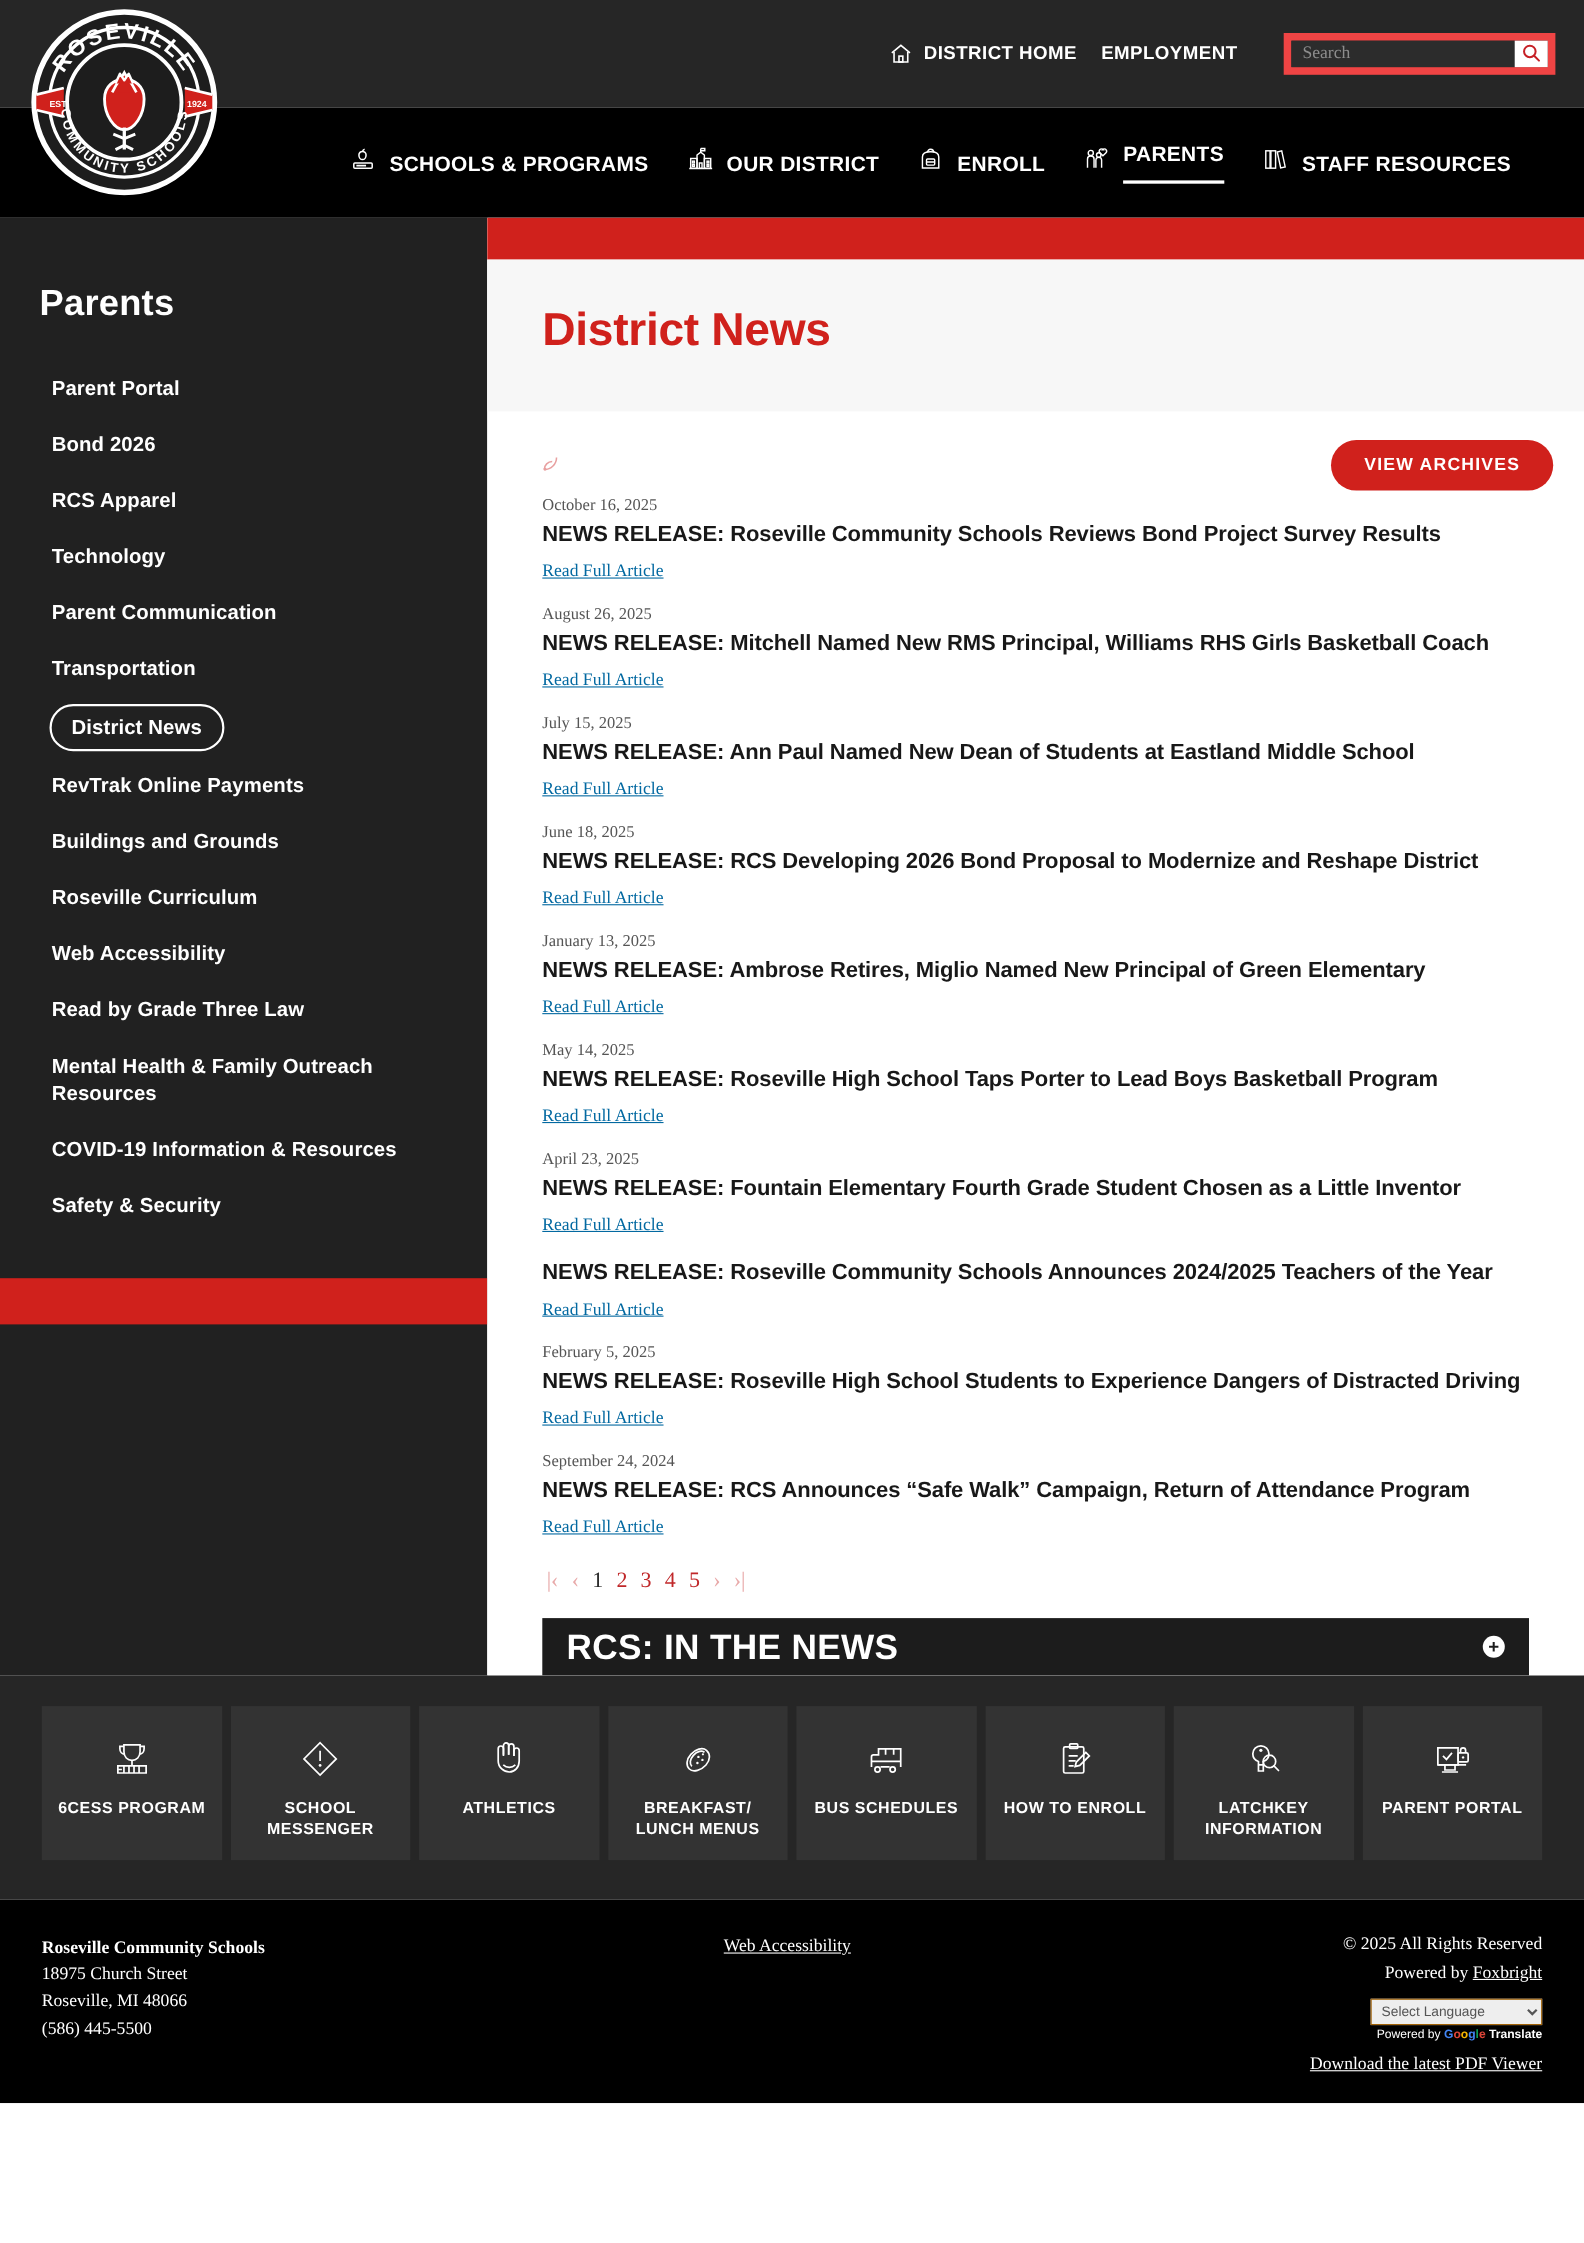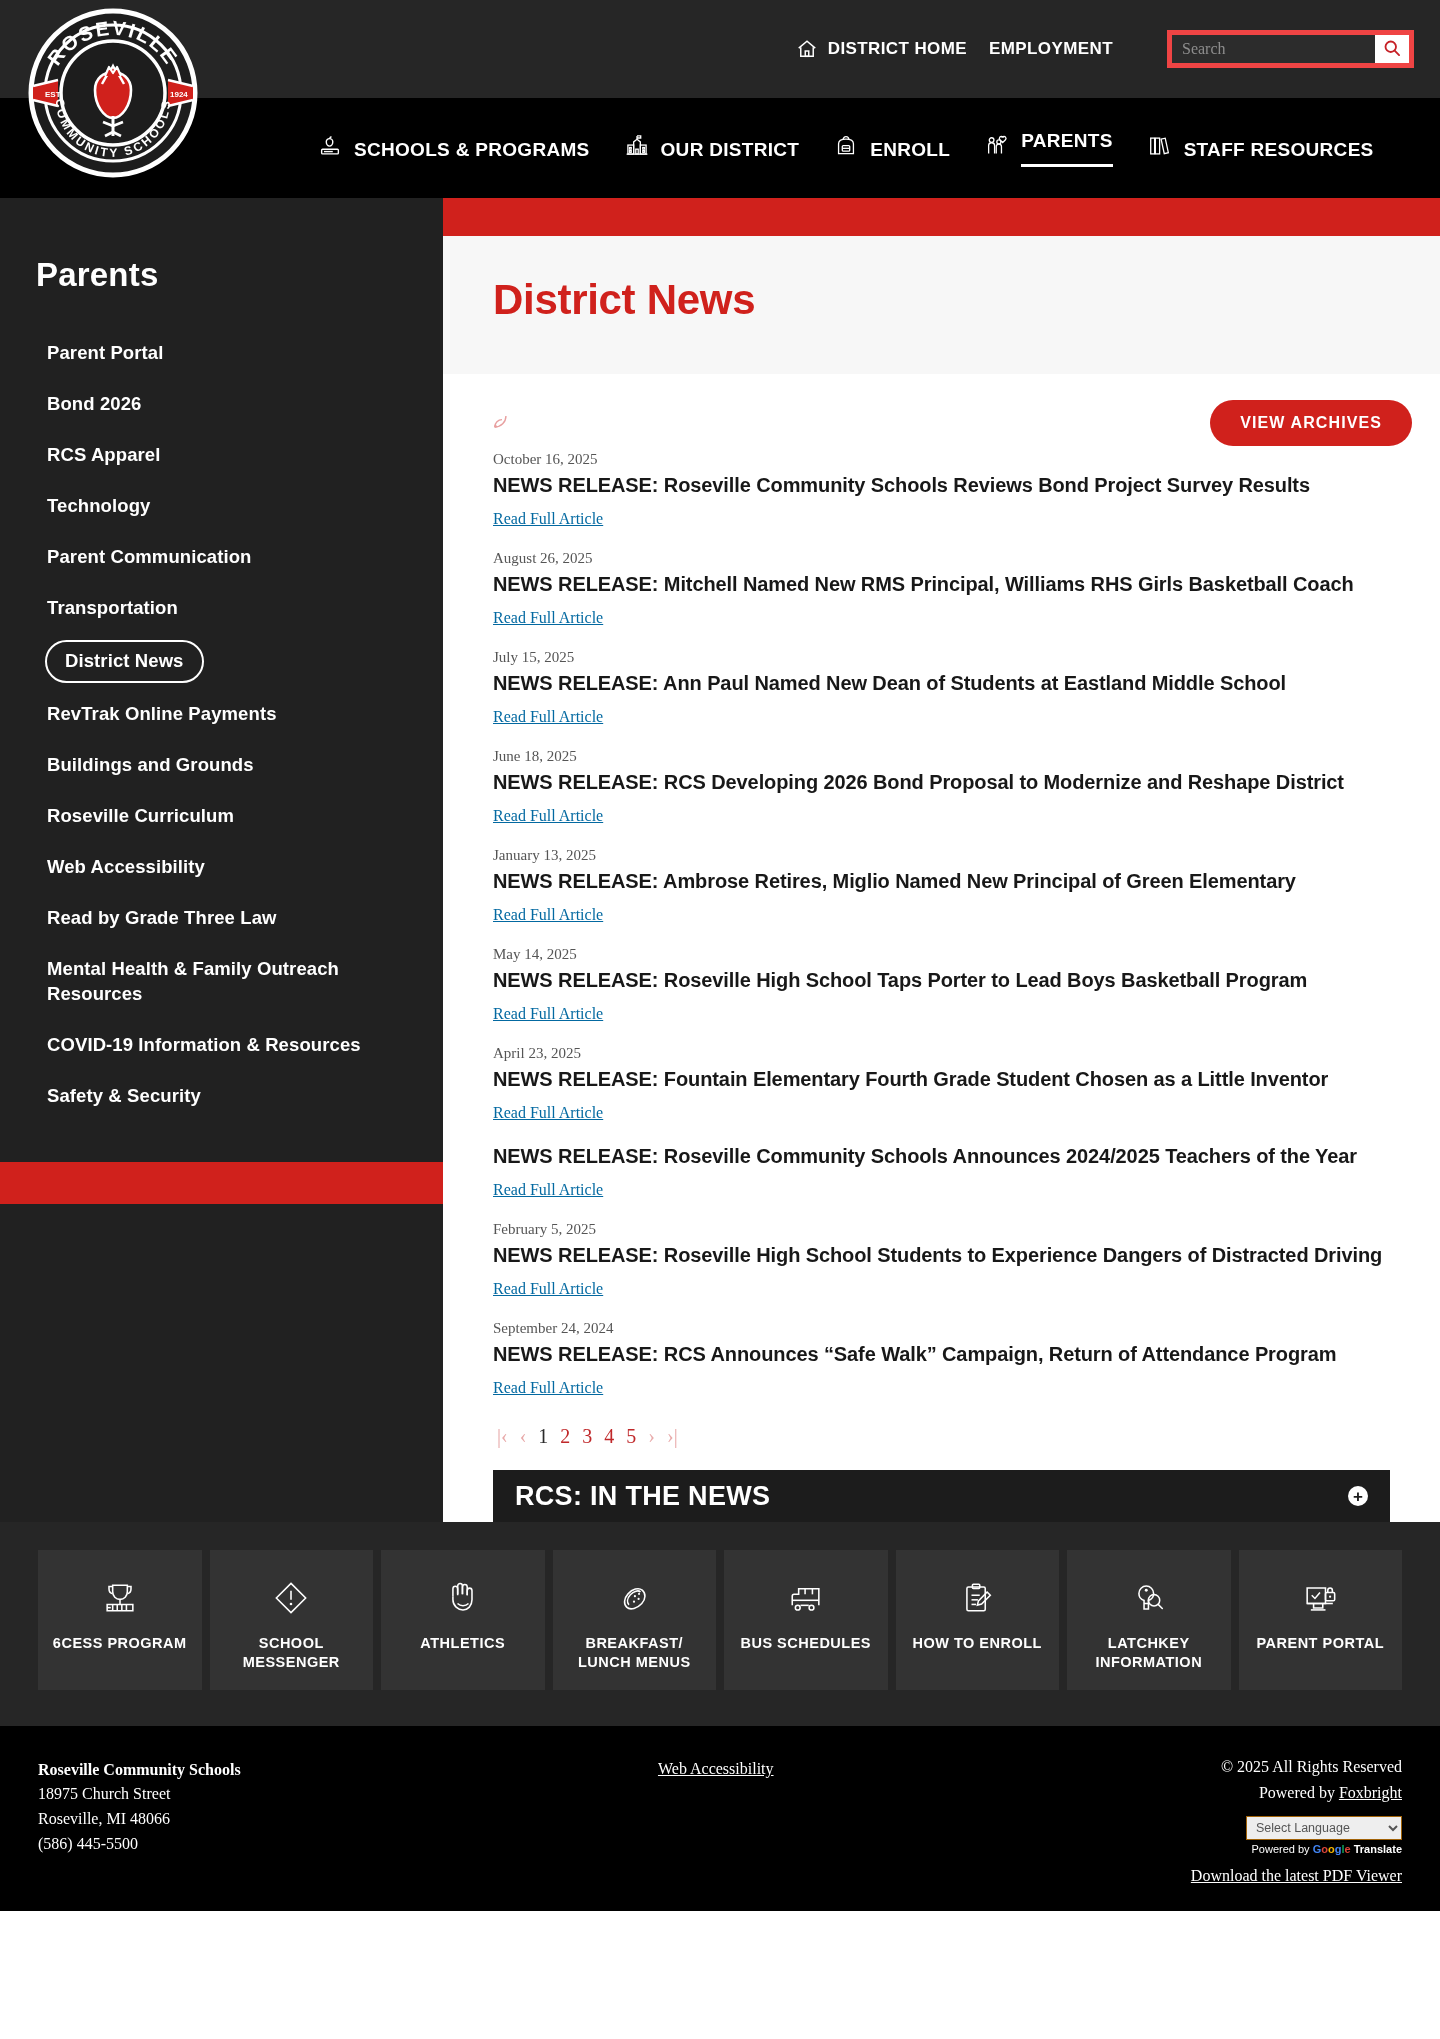--- a/index.html
+++ b/index.html
@@ -34,22 +34,22 @@
     text-decoration: none;
     display: flex;
     align-items: center;
     gap: 10px;
     white-space: nowrap;
     font-family: "Liberation Sans", sans-serif;
   }
   .home-icon svg { display:block; }
   .searchwrap {
     display: flex;
-    margin-left: 32px;
-    border: 5px solid #ef4444;
+    margin-left: 20px;
+    border: 7px solid #ef4444;
     height: 38px;
     width: 247px;
   }
   .searchwrap input {
     background: #2c2c2c;
     border: none;
     outline: none;
     color: #cfcfcf;
     font-family: "Liberation Serif", serif;
     font-size: 16px;
@@ -221,21 +221,21 @@
     background: #1c1c1c;
     height: 52px;
     display: flex;
     align-items: center;
     justify-content: space-between;
     padding: 0 22px;
     margin-bottom: 0;
   }
   .accordion-title {
     color: #ffffff;
-    font-size: 27px;
+    font-size: 32px;
     font-weight: 700;
     letter-spacing: 0.3px;
     font-family: "Liberation Sans", sans-serif;
   }
   .accordion-plus {
     width: 20px; height: 20px; border-radius: 50%;
     background: #ffffff; color: #1c1c1c;
     display: flex; align-items: center; justify-content: center;
     font-size: 17px; font-weight: 700; line-height: 1;
     font-family: "Liberation Sans", sans-serif;

